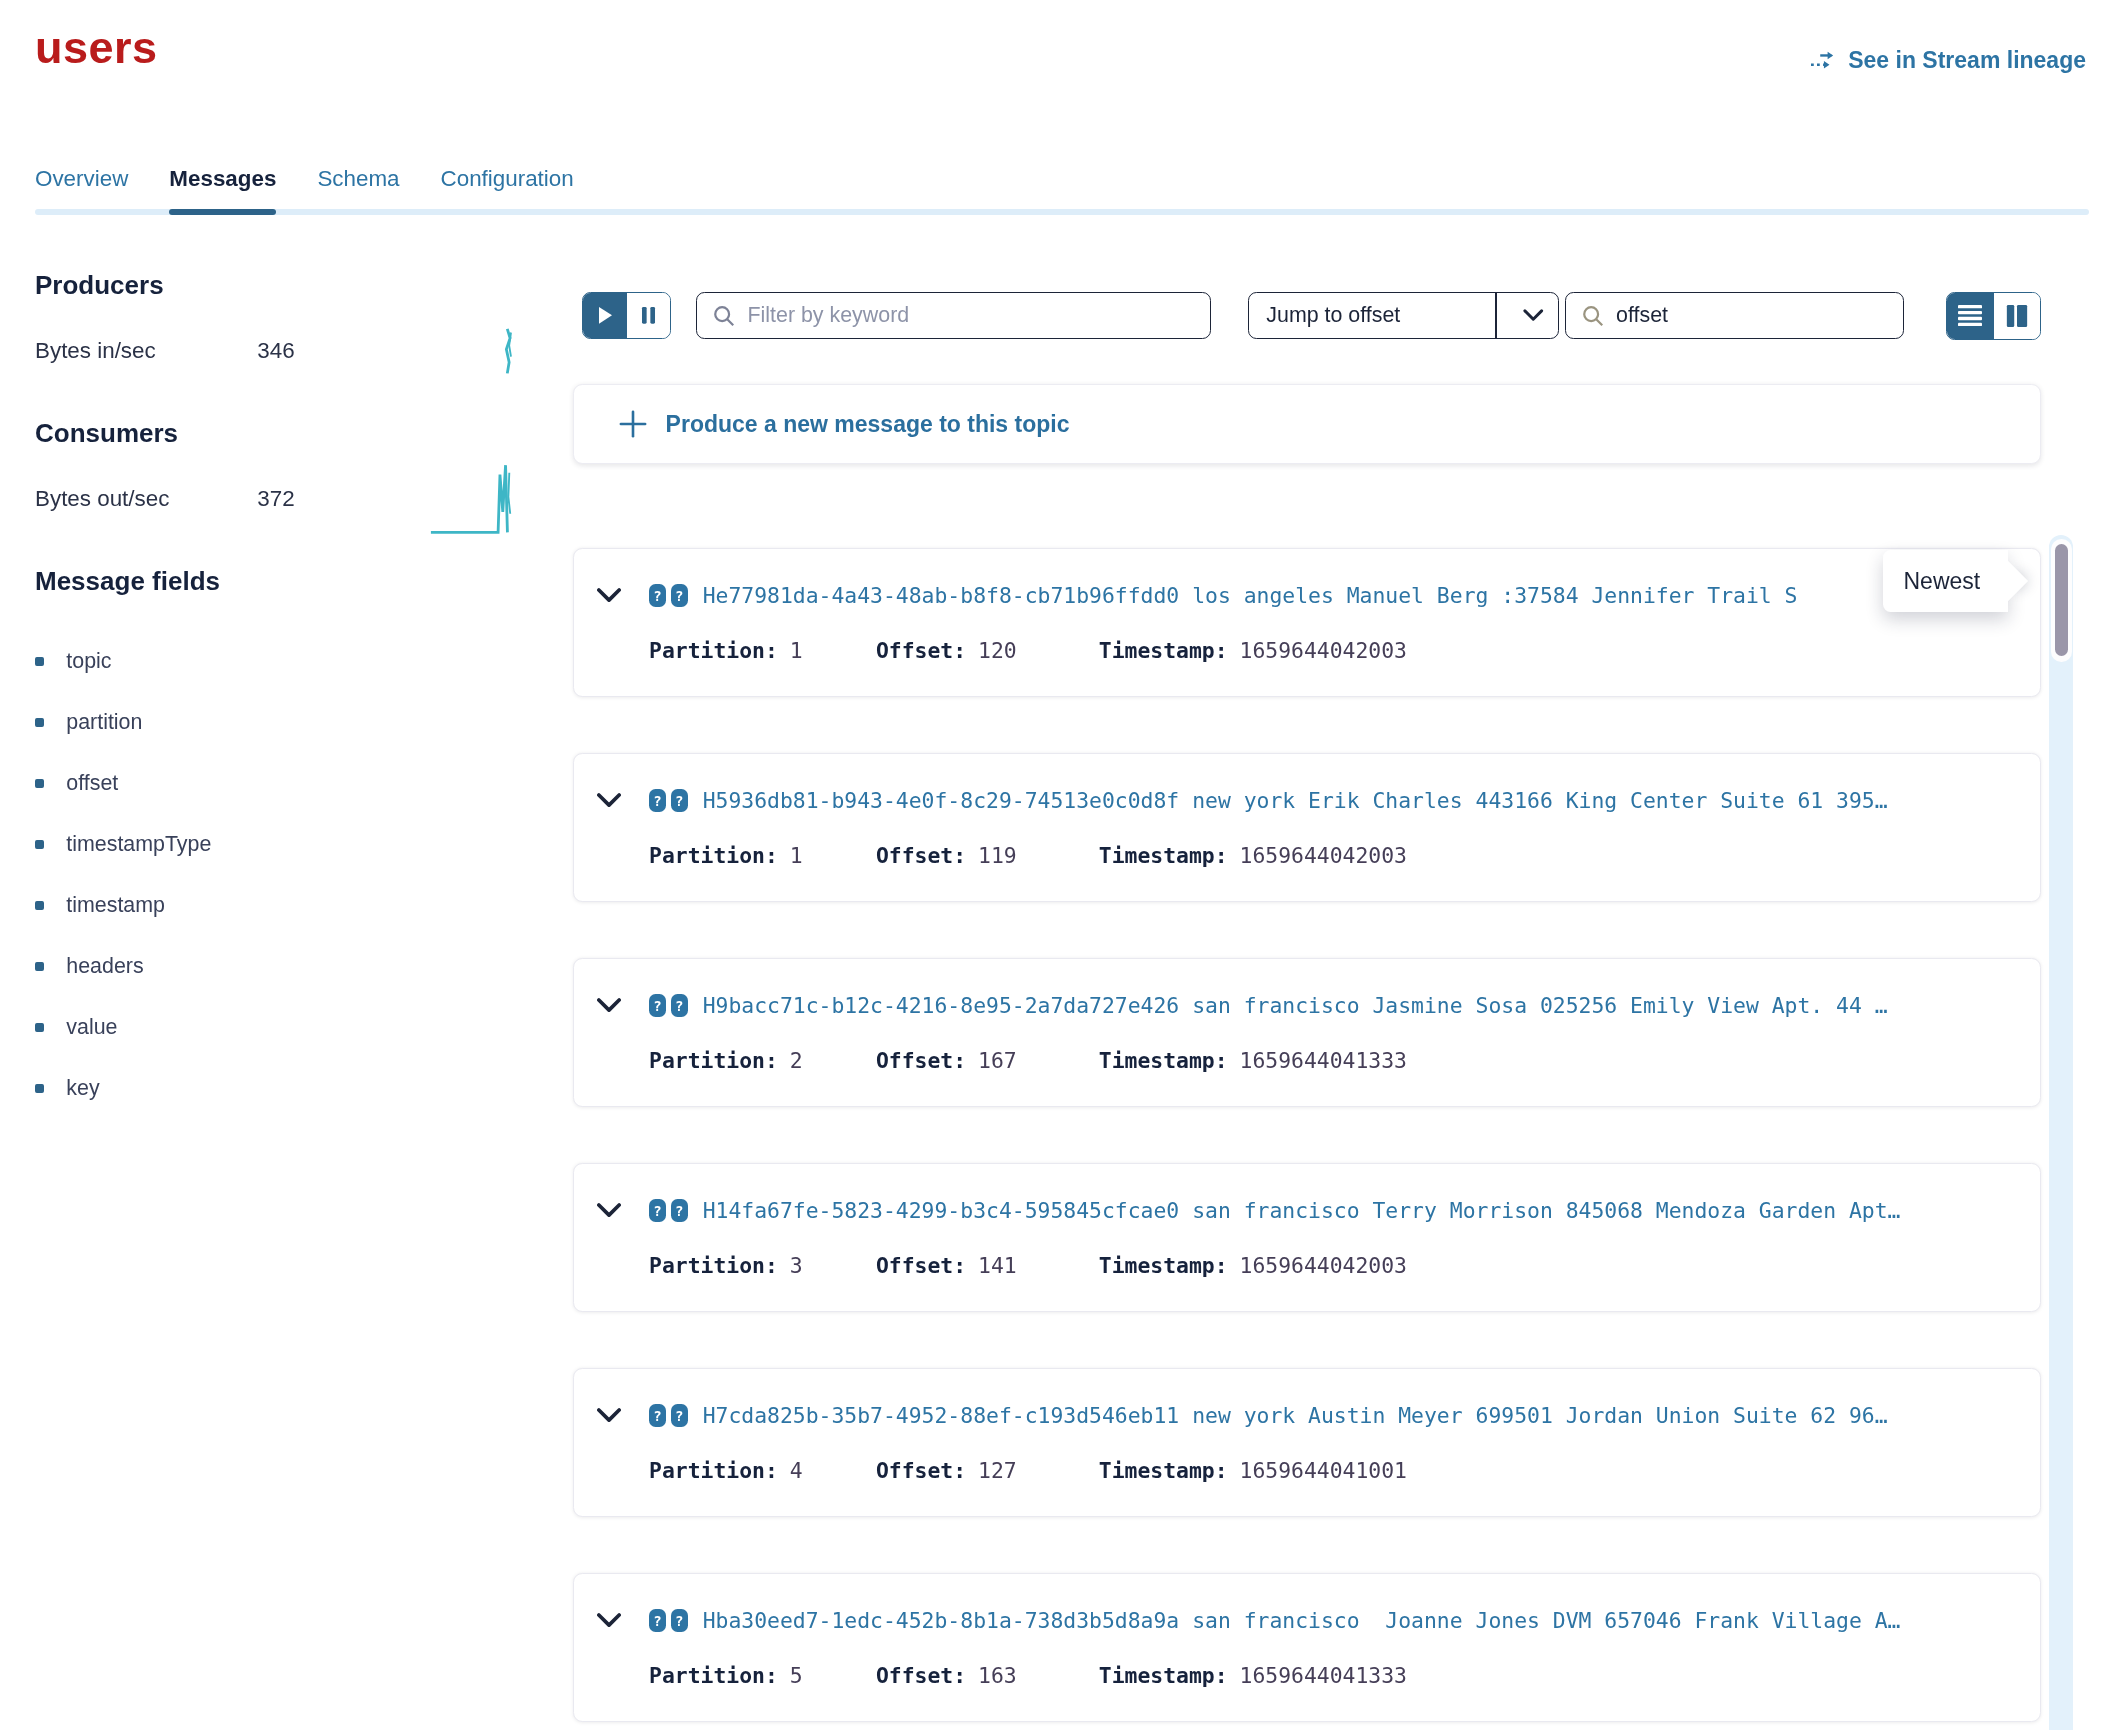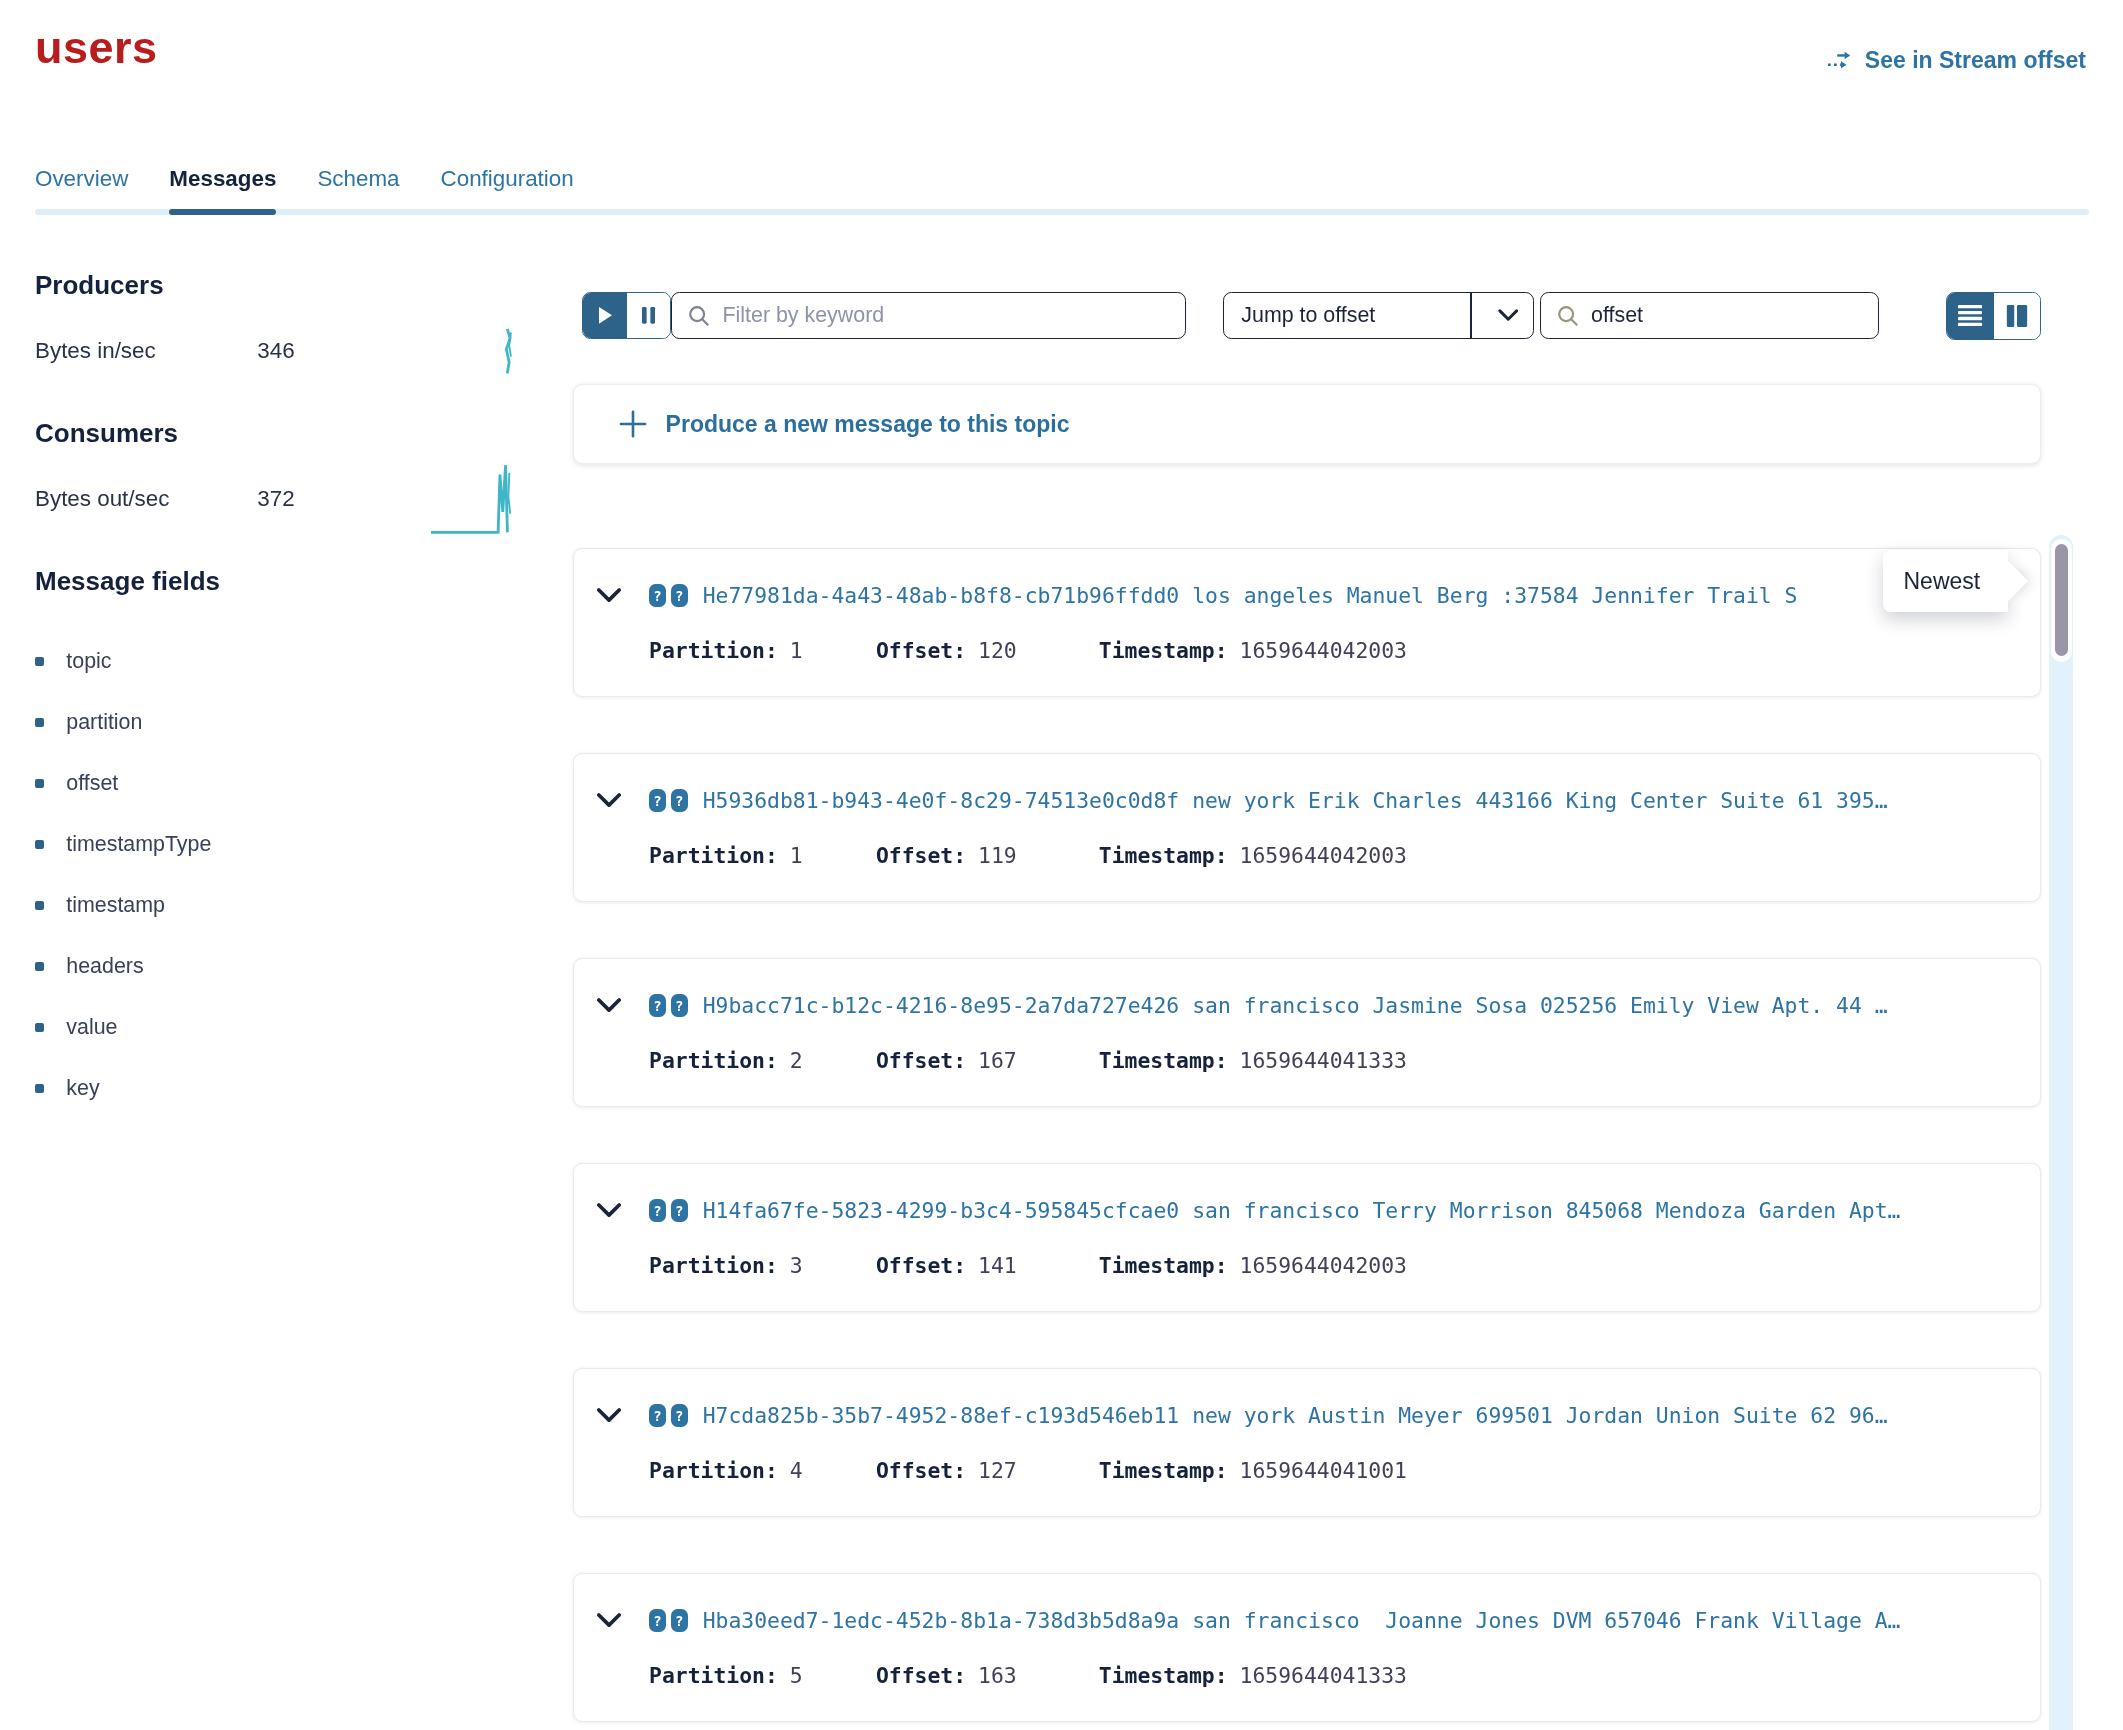--- a/index.html
+++ b/index.html
@@ -39,21 +39,21 @@
 
   
   .content { position:absolute; left:573px; top:280px; width:1468px; }
   .toolbar { position:absolute; top:12px; left:9.3px; right:0; height:47px; display:flex; align-items:center; }
   .pp-group { display:flex; width:89px; height:47px; border:1.9px solid #2d6389; border-radius:8.4px;
               overflow:hidden; flex:none; }
   .pp-play  { flex:1; background:#2d6389; display:flex; align-items:center; justify-content:center; cursor:pointer; }
   .pp-pause { flex:1; background:#fff; display:flex; align-items:center; justify-content:center; cursor:pointer; }
   .t-input { height:47px; border:1.9px solid #1c2438; border-radius:8.4px; background:#fff;
              display:flex; align-items:center; padding:0 15px; gap:11.2px; }
-  .filter-box  { width:515px; }
+  .filter-box  { margin-left:25px; width:515px; }
   .filter-box input, .osearch input { border:none; outline:none; font-size:21.4px; flex:1;
              color:#1c2438; background:transparent; font-family:"Liberation Sans",sans-serif; }
   .filter-box input::placeholder { color:#8d93a8; }
   .jump-box { margin-left:37px; width:311px; padding:0; }
   .jump-value { flex:1; padding-left:17px; font-size:21.4px; color:#1c2438; }
   .jump-divider { width:1.9px; align-self:stretch; background:#1c2438; }
   .jump-caret { width:50px; display:flex; align-items:center; justify-content:center; cursor:pointer; }
   .osearch { margin-left:5.6px; width:339px; }
   .vtoggle { margin-left:auto; display:flex; width:95px; height:48px; border:1.9px solid #2d6389;
              border-radius:8.4px; overflow:hidden; }
@@ -112,21 +112,21 @@
   <h1 class="page-title">users</h1>
   <div class="lineage-link">
     <span>
       <svg width="28" height="24" viewBox="0 0 30 26" fill="none" stroke="#2d74a4" stroke-width="2.6">
         <path d="M12 7 H24"></path>
           <path d="M20 3 l6 4 -6 4" fill="#2d74a4" stroke="none"></path>
         <path d="M2 17 H16" stroke-dasharray="3 3.5"></path>
           <path d="M16 13 l6 4 -6 4" fill="#2d74a4" stroke="none"></path>
       </svg>
     </span>
-    <span>See in Stream offset</span>
+    <span>See in Stream lineage</span>
   </div>
 
   <nav class="tabs">
     <div class="tab">Overview</div>
     <div class="tab active">Messages</div>
     <div class="tab">Schema</div>
     <div class="tab">Configuration</div>
   </nav>
 
   <aside class="sidebar">

